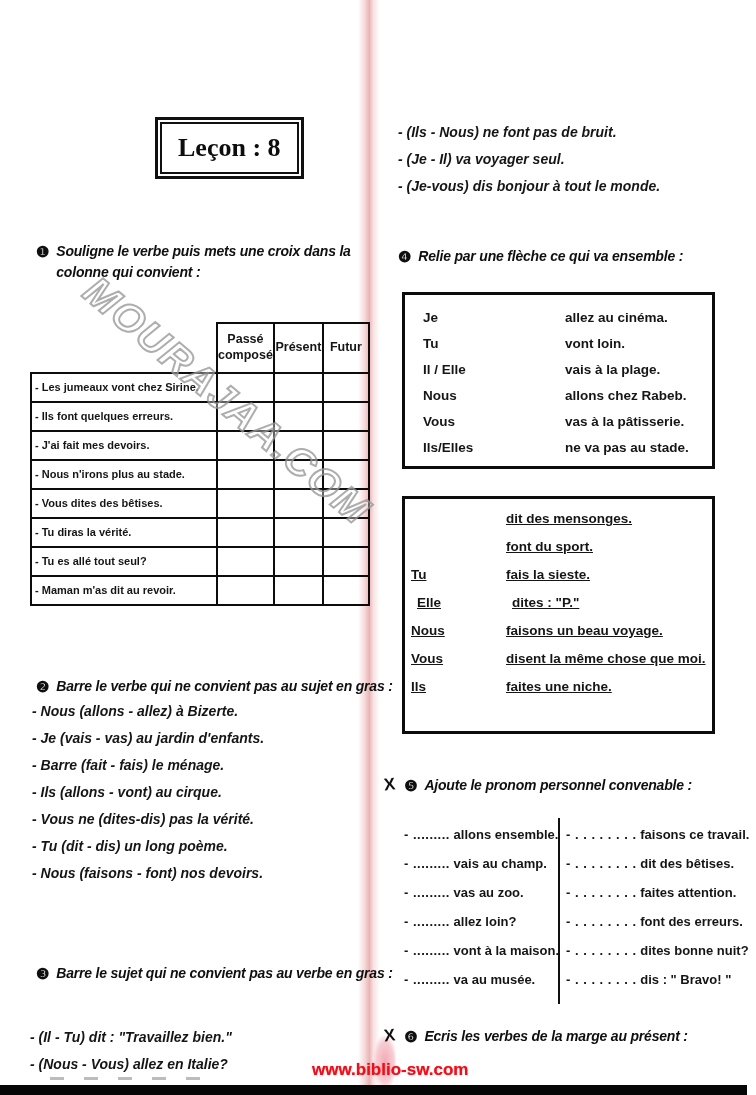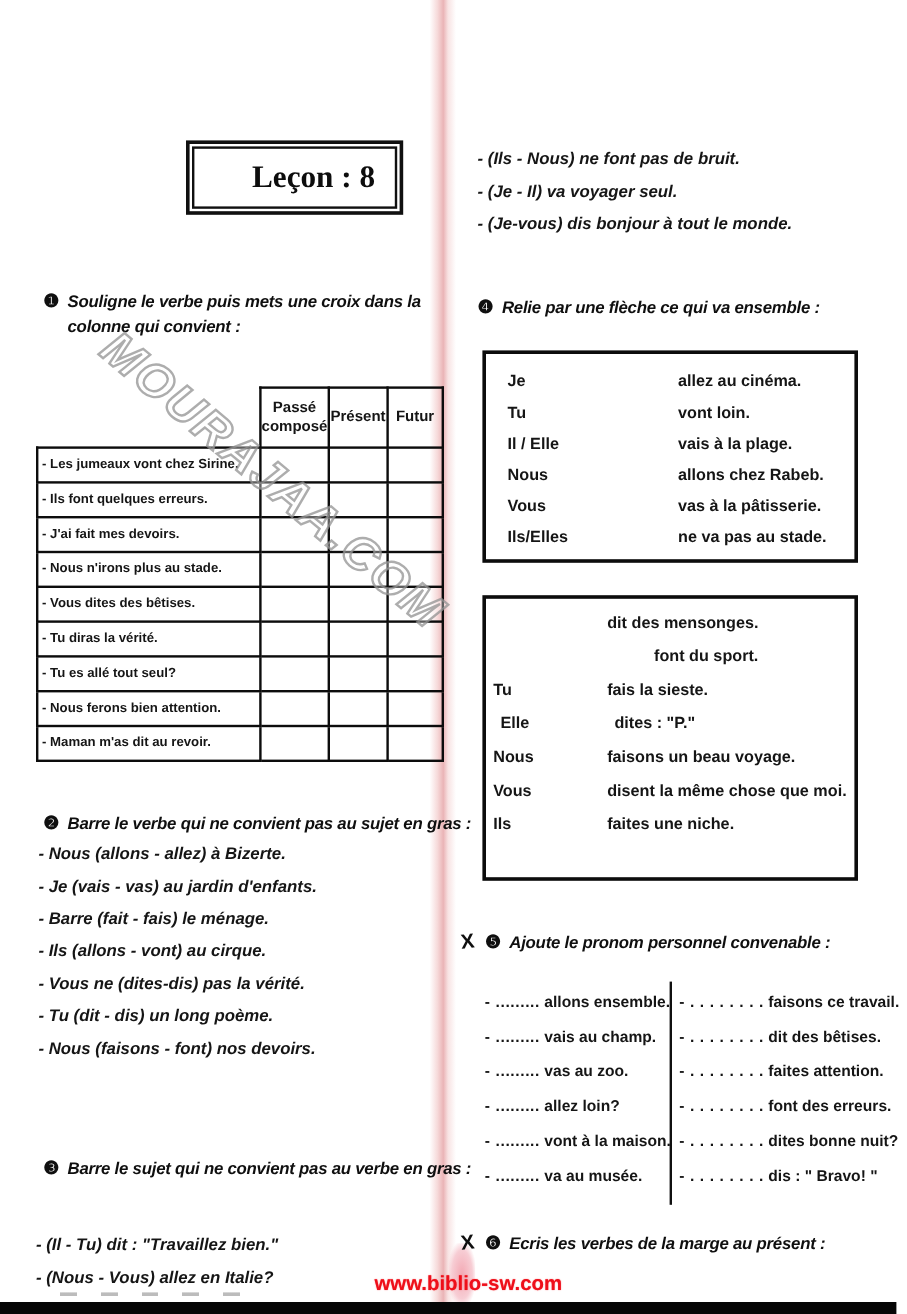--- a/index.html
+++ b/index.html
@@ -11,21 +11,21 @@
   .smudge{position:absolute;left:374px;top:1036px;width:22px;height:52px;
         background:radial-gradient(ellipse at center,#f3a9b4 0%,#f7cdd4 55%,rgba(255,255,255,0) 78%);}
   
   .watermark{position:absolute;left:104px;top:268px;transform:rotate(40deg);transform-origin:left top;
         font-size:40px;letter-spacing:2px;font-weight:700;font-style:italic;
         color:rgba(255,255,255,0.35);-webkit-text-stroke:2px rgba(145,145,145,0.75);
         pointer-events:none;z-index:6;white-space:nowrap;}
   
   .lesson-box{position:absolute;left:155px;top:117px;border:3px solid #101010;padding:2px;background:#fff;}
   .lesson-inner{border:2px solid #101010;padding:9px 16px;}
-  .lesson-inner span{font-family:"Liberation Serif",serif;font-size:26px;font-weight:700;color:#0d0d0d;margin-left:32px;}
+  .lesson-inner span{font-family:"Liberation Serif",serif;font-size:26px;font-weight:700;color:#0d0d0d;}
   
   .heading{position:absolute;display:flex;align-items:flex-start;font-size:14px;letter-spacing:-0.2px;color:#0f0f0f;}
   .heading .marker{flex:0 0 auto;margin-right:7px;font-size:15px;line-height:1.45;}
   .heading .htext{line-height:1.5;font-style:italic;}
   .nowrap{white-space:nowrap;}
   .xmark{font-size:17px;margin-right:9px;transform:rotate(-6deg);display:inline-block;}
   
   table.ex1{position:absolute;left:30px;top:322px;border-collapse:collapse;z-index:2;}
   table.ex1 td,table.ex1 th{border:2px solid #0c0c0c;padding:0;}
   table.ex1 th{font-size:12.5px;line-height:1.25;text-align:center;vertical-align:middle;font-weight:700;}
@@ -122,26 +122,20 @@
           <td class="c2"></td>
           <td class="c3"></td>
         </tr>
     <tr>
           <td class="sent">- Tu es allé tout seul?</td>
           <td class="c1"></td>
           <td class="c2"></td>
           <td class="c3"></td>
         </tr>
     <tr>
-          <td class="sent">- Nous ferons bien attention.</td>
-          <td class="c1"></td>
-          <td class="c2"></td>
-          <td class="c3"></td>
-        </tr>
-    <tr>
           <td class="sent">- Maman m'as dit au revoir.</td>
           <td class="c1"></td>
           <td class="c2"></td>
           <td class="c3"></td>
         </tr>
   </tbody>
     </table>
 
   <div class="heading nowrap" style="left:36px;top:676px;">
     <span class="marker">❷</span>
@@ -192,26 +186,26 @@
     <div class="rrow" style="height:26px;line-height:26px;">
         <span class="pr" style="width:142px;padding-left:18px;">Vous</span>
         <span>vas à la pâtisserie.</span>
       </div>
     <div class="rrow" style="height:26px;line-height:26px;">
         <span class="pr" style="width:142px;padding-left:18px;">Ils/Elles</span>
         <span>ne va pas au stade.</span>
       </div>
   </div>
 
-  <div class="relbox" style="left:402px;top:496px;width:313px;height:238px;padding-top:6px;">
+  <div class="relbox" style="left:402px;top:496px;width:313px;height:238px;padding-top:6px;text-decoration:underline;">
     <div class="rrow" style="height:28px;line-height:28px;">
         <span class="pr" style="width:95px;padding-left:6px;"></span>
         <span>dit des mensonges.</span>
       </div>
-    <div class="rrow" style="height:28px;line-height:28px;gap:39px;">
+    <div class="rrow" style="height:28px;line-height:28px;">
         <span class="pr" style="width:95px;padding-left:6px;"></span>
         <span>font du sport.</span>
       </div>
     <div class="rrow" style="height:28px;line-height:28px;">
         <span class="pr" style="width:95px;padding-left:6px;">Tu</span>
         <span>fais la sieste.</span>
       </div>
     <div class="rrow" style="height:28px;line-height:28px;">
         <span class="pr" style="width:95px;padding-left:12px;">Elle</span>
         <span>dites : "P."</span>

